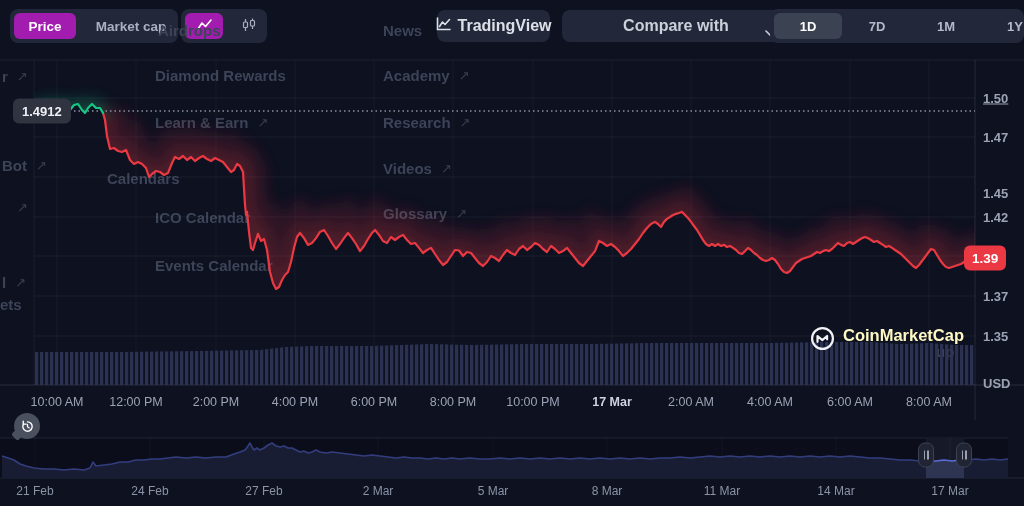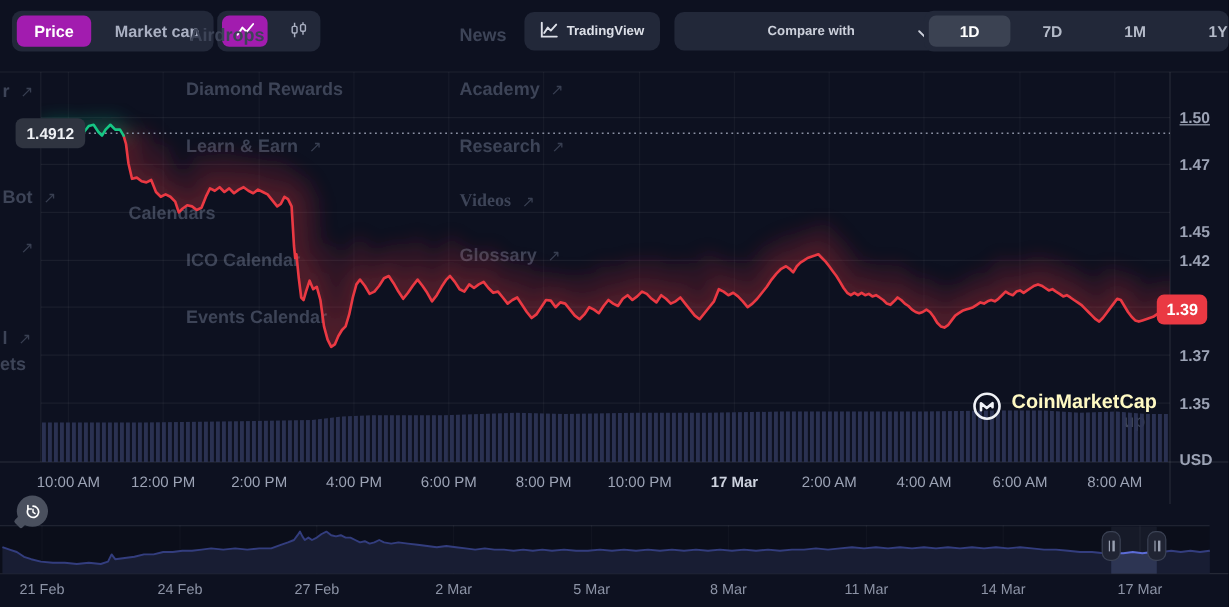--- a/index.html
+++ b/index.html
@@ -7,21 +7,21 @@
        font-family:"Liberation Sans","DejaVu Sans",sans-serif;-webkit-font-smoothing:antialiased;}
   .abs{position:absolute;}
   
   .tb-group{position:absolute;top:9px;height:34px;background:#222839;border-radius:8px;
             display:flex;align-items:center;}
   .pill{height:26px;border-radius:6px;display:flex;align-items:center;justify-content:center;
         color:#aab0c2;font-size:13.5px;font-weight:700;cursor:pointer;}
   .pill.sel{background:#a21caf;color:#ffffff;}
   .tb-btn{position:absolute;top:10px;height:32px;background:#222839;border-radius:8px;
           display:flex;align-items:center;justify-content:center;gap:7px;color:#dde0e8;
-          font-size:11px;font-weight:700;cursor:pointer;}
+          font-size:16px;font-weight:700;cursor:pointer;}
   .rng{min-width:30px;height:26px;border-radius:6px;display:flex;align-items:center;justify-content:center;
        color:#b4bac8;font-size:13px;font-weight:700;cursor:pointer;padding:0 19px;}
   .rng.sel{background:#3b4252;color:#ffffff;}
   .vdiv{width:1px;height:16px;background:#3a4052;margin:0 4px;}
   
   .ghost{position:absolute;transform:translateY(-50%);color:#3d4457;font-size:15px;font-weight:700;
          white-space:nowrap;display:flex;align-items:center;gap:9px;pointer-events:none;}
   .ghost .lk{font-size:13px;font-weight:400;opacity:.9;}
   
   .ylab{position:absolute;left:983px;transform:translateY(-50%);color:#9ca3b5;font-size:13px;font-weight:700;}
@@ -155,21 +155,21 @@
         <span>Events Calendar</span>
       </div>
       <div class="ghost" style="left: 383px; top: 75px;">
         <span>Academy</span>
         <span class="lk">↗</span>
       </div>
       <div class="ghost" style="left: 383px; top: 122px;">
         <span>Research</span>
         <span class="lk">↗</span>
       </div>
-      <div class="ghost" style="left: 383px; top: 168px; font-family: Liberation Serif, serif;">
+      <div class="ghost" style="left: 383px; top: 168px;">
         <span>Videos</span>
         <span class="lk">↗</span>
       </div>
       <div class="ghost" style="left: 383px; top: 213px;">
         <span>Glossary</span>
         <span class="lk">↗</span>
       </div>
     </div>
 
   <svg id="chart" class="layer" width="1024" height="506" viewBox="0 0 1024 506">

